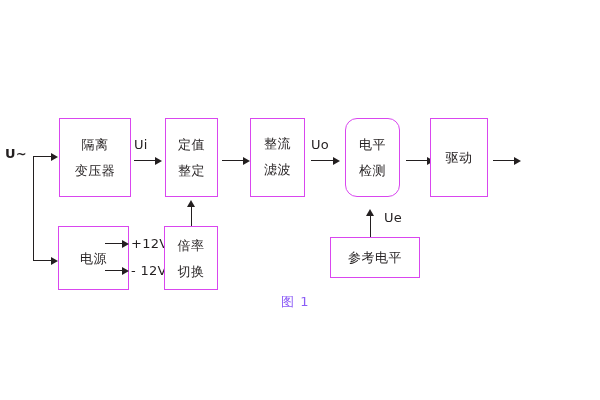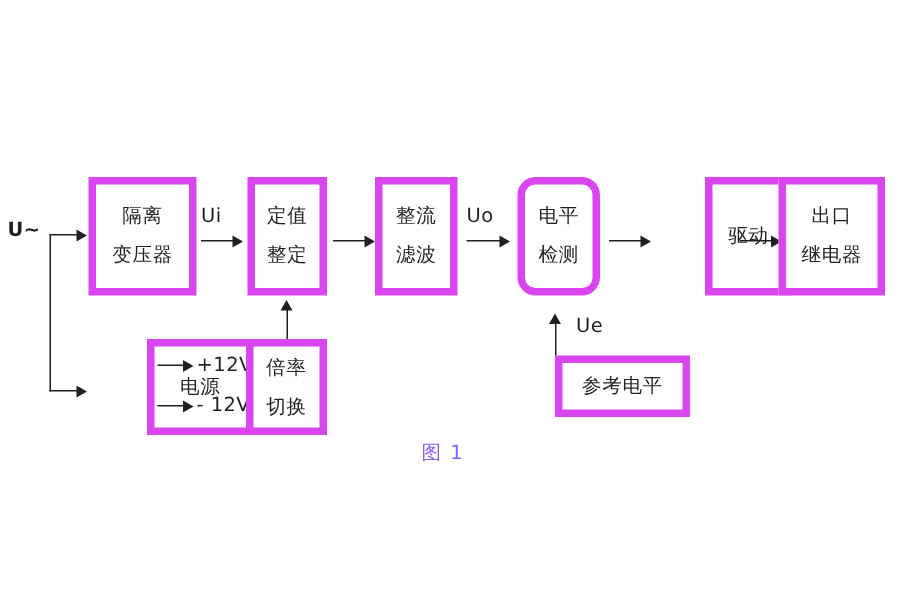--- a/index.html
+++ b/index.html
@@ -11,39 +11,38 @@
     position: relative;
     width: 600px;
     height: 400px;
     background: #ffffff;
     font-family: "DejaVu Sans", "Liberation Sans", sans-serif;
     overflow: hidden;
   }
   .block {
     position: absolute;
     box-sizing: border-box;
-    border: 5px solid #d946ef;
+    border: 1px solid #d946ef;
     background: #ffffff;
     display: flex;
     flex-direction: column;
     align-items: center;
     justify-content: center;
     color: #231f20;
     font-size: 13px;
     line-height: 1.0;
   }
   .block .ln {
     display: block;
     letter-spacing: 0.5px;
   }
   .block .ln + .ln {
     margin-top: 13px;
   }
   .block.single {
-    margin-left: 40px;
   }
   .sig {
     position: absolute;
     color: #231f20;
     font-size: 13px;
     white-space: nowrap;
     letter-spacing: 0.3px;
   }
   .sig.bold {
     font-weight: bold;
@@ -130,24 +129,20 @@
   <div class="hline" style="left:406px; top:160px; width:22px;"></div>
   <div class="arrow-r" style="left:427px; top:157px;"></div>
 
   <div class="block single" style="left:430px; top:118px; width:58px; height:79px;">
     <span class="ln">驱动</span>
   </div>
 
   <div class="hline" style="left:493px; top:160px; width:22px;"></div>
   <div class="arrow-r" style="left:514px; top:157px;"></div>
 
-  <div class="block" style="left:519px; top:118px; width:71px; height:79px;">
-    <span class="ln">出口</span>
-    <span class="ln">继电器</span>
-  </div>
 
   <div class="block single" style="left:58px; top:226px; width:71px; height:64px;">
     <span class="ln">电源</span>
   </div>
 
   <div class="hline" style="left:105px; top:243px; width:18px;"></div>
   <div class="arrow-r" style="left:122px; top:240px;"></div>
   <div class="sig" style="left:131px; top:236px;">+12V</div>
 
   <div class="hline" style="left:105px; top:270px; width:18px;"></div>

